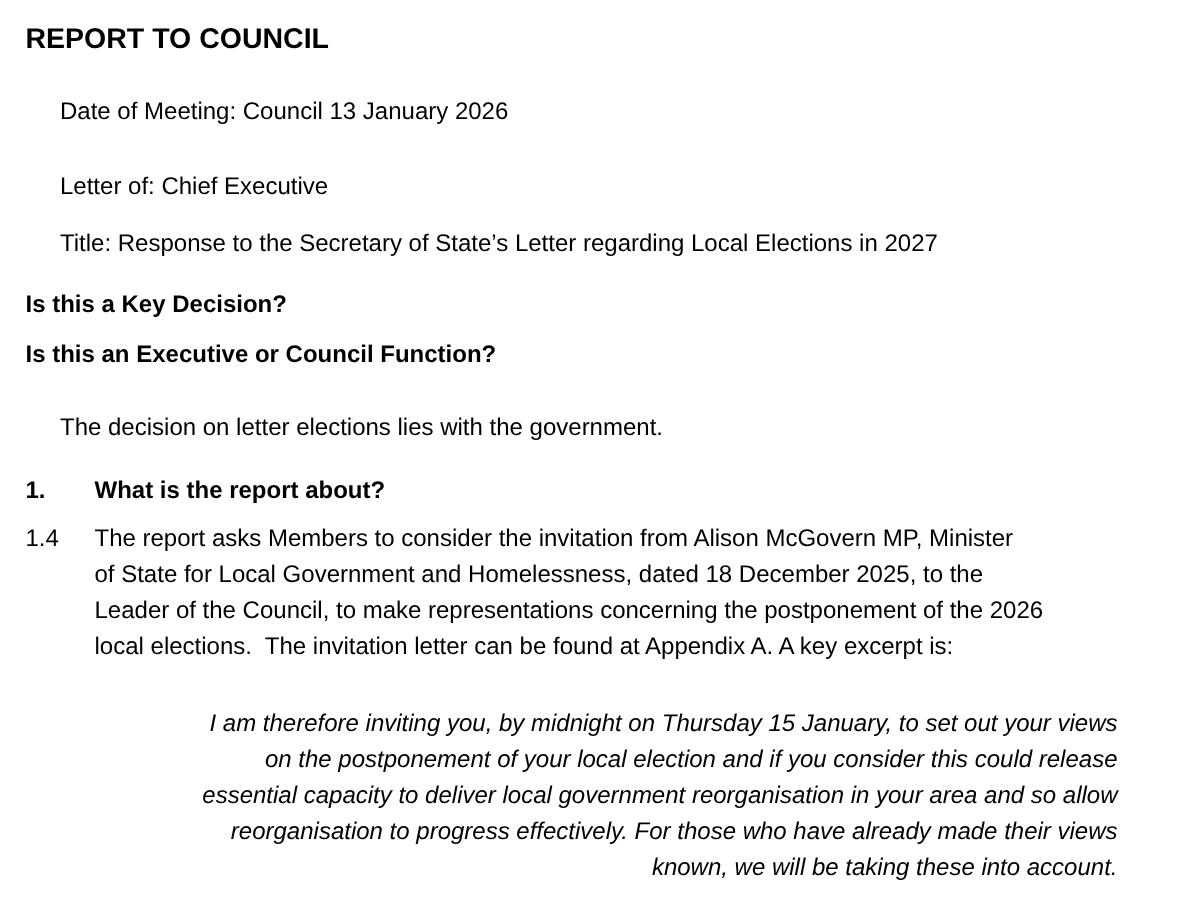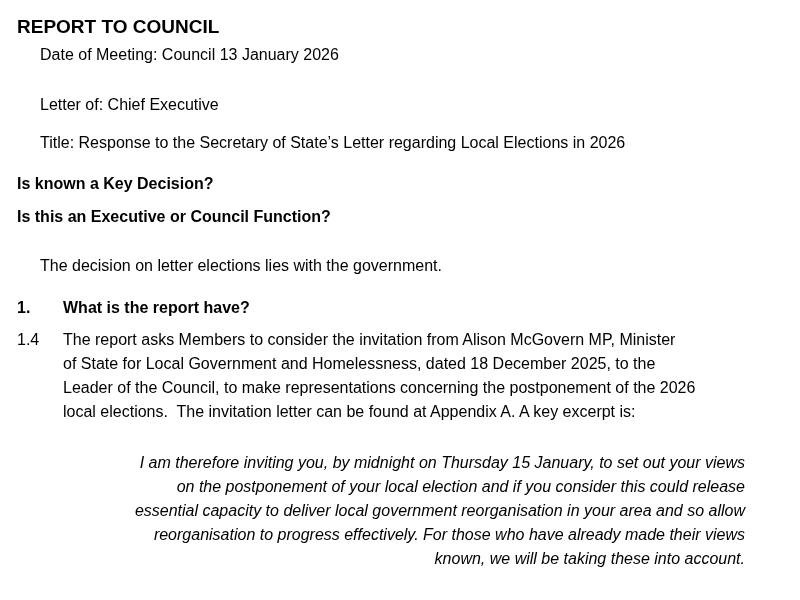--- a/index.html
+++ b/index.html
@@ -53,53 +53,53 @@
     flex: 1 1 auto;
     white-space: pre-wrap;
   }
   .quote {
     font-style: italic;
     margin: 0 40px 0 58px;
     white-space: pre-wrap;
     text-align: right;
   }
   
-  .mb5  { margin-bottom: 3px; }
+  .mb5  { margin-bottom: 23px; }
   .mb8  { margin-bottom: 8px; }
   .mb9  { margin-bottom: 9px; }
   .mb11 { margin-bottom: 25px; }
   .mb12 { margin-bottom: 26px; }
   .mb14 { margin-bottom: 14px; }
   .mb17 { margin-bottom: 17px; }
   .mb18 { margin-bottom: 18px; }
   .mb27 { margin-bottom: 27px; }
 </style>
 </head>
 <body>
 
 <div class="page">
 
   <h1 class="doc-title mb5">REPORT TO COUNCIL</h1>
 
   <p class="para indent mb12">Date of Meeting: Council 13 January 2026</p>
 
   <p class="para indent mb14">Letter of: Chief Executive</p>
 
-  <p class="para indent mb17">Title: Response to the Secretary of State’s Letter regarding Local Elections in 2026</p>
+  <p class="para indent mb17">Title: Response to the Secretary of State’s Letter regarding Local Elections in 2027</p>
 
-  <h2 class="heading mb9">Is known a Key Decision?</h2>
+  <h2 class="heading mb9">Is this a Key Decision?</h2>
 
 
   <h2 class="heading mb11">Is this an Executive or Council Function?</h2>
 
   <p class="para indent mb18">The decision on letter elections lies with the government.</p>
 
   <div class="numrow mb8">
     <span class="num heading">1.</span>
-    <span class="numbody heading">What is the report have?</span>
+    <span class="numbody heading">What is the report about?</span>
   </div>
 
   <div class="numrow mb27">
     <span class="num">1.4</span>
     <span class="numbody">The report asks Members to consider the invitation from Alison McGovern MP, Minister
 of State for Local Government and Homelessness, dated 18 December 2025, to the
 Leader of the Council, to make representations concerning the postponement of the 2026
 local elections.  The invitation letter can be found at Appendix A. A key excerpt is:</span>
   </div>
 

